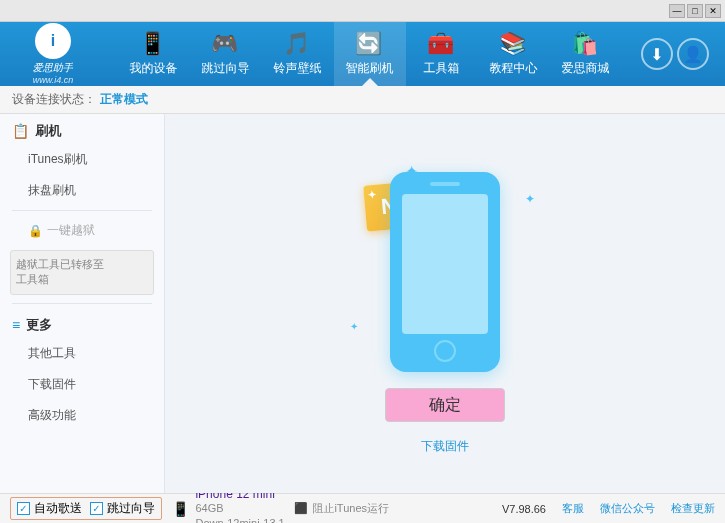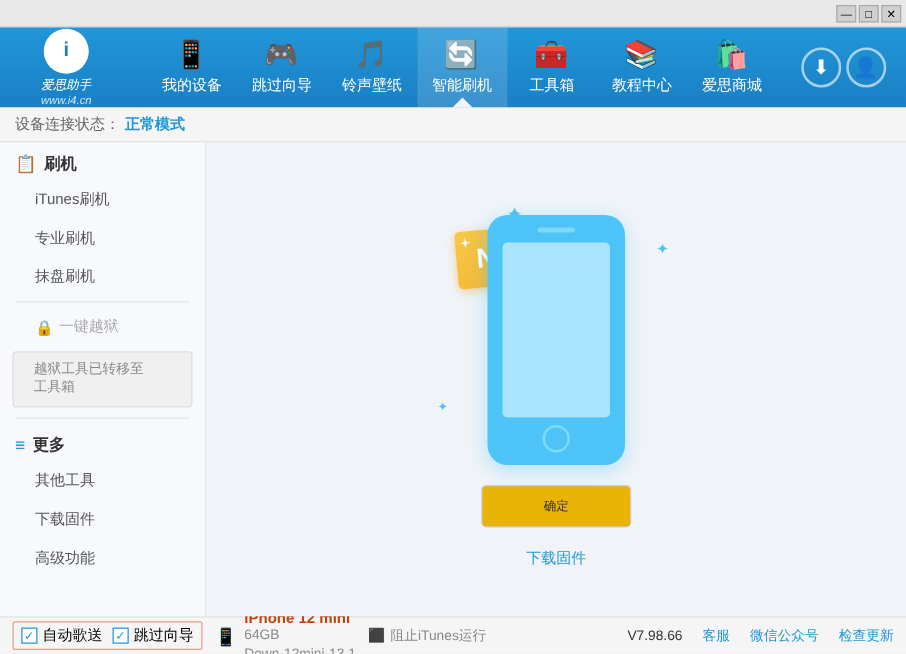--- a/index.html
+++ b/index.html
@@ -123,21 +123,21 @@
       border-left: 3px solid #2196d8;
       padding-left: 25px;
     }
     .sidebar-divider { height: 1px; background: #e0e6ef; margin: 4px 12px; }
     .sidebar-locked { color: #aaa; padding: 7px 12px 7px 28px; font-size: 12px; display: flex; align-items: center; gap: 4px; }
     .sidebar-locked-box {
       background: #f0f0f0;
       border: 1px solid #ddd;
       border-radius: 3px;
       margin: 4px 10px;
-      padding: 6px 16px;
+      padding: 6px 5px;
       font-size: 11px;
       color: #888;
       line-height: 1.4;
     }
 
     
     .content {
       flex: 1;
       background: #f0f4f8;
       display: flex; align-items: center; justify-content: center;
@@ -216,24 +216,24 @@
 
     .success-title {
       font-size: 18px;
       color: #333;
       margin-bottom: 20px;
       font-weight: normal;
     }
 
     .confirm-btn {
       width: 120px; height: 34px;
-      background: #eab308;
+      background: #f9a8d4;
       border: 1px solid #ccc;
       border-radius: 4px;
-      font-size: 10px;
+      font-size: 16px;
       color: #333;
       cursor: pointer;
       display: flex; align-items: center; justify-content: center;
       margin-bottom: 16px;
     }
 
     .secondary-link {
       font-size: 12px;
       color: #2196d8;
       cursor: pointer;
@@ -254,21 +254,21 @@
     .checkbox-item { display: flex; align-items: center; gap: 4px; cursor: pointer; }
     .checkbox-box {
       width: 13px; height: 13px;
       border: 1px solid #2196d8;
       background: white;
       display: flex; align-items: center; justify-content: center;
       font-size: 10px; color: #2196d8;
     }
     .device-info { display: flex; align-items: center; gap: 6px; }
     .device-icon { color: #2196d8; font-size: 14px; }
-    .device-name { color: #c2410c; font-weight: bold; font-size: 12px; }
+    .device-name { color: #4c1d95; font-weight: normal; font-size: 12px; }
     .device-details { color: #888; font-size: 11px; display: flex; flex-direction: column; line-height: 1.3; }
 
     .bottom-right { display: flex; align-items: center; gap: 16px; font-size: 11px; color: #888; margin-left: 32px; }
     .bottom-right-version { color: #333; }
     .bottom-right-link { color: #2196d8; cursor: pointer; }
     .itunes-running { display: flex; align-items: center; gap: 4px; color: #888; font-size: 11px; }
   </style>
 </head>
 <body>
 
@@ -334,23 +334,20 @@
 <div class="main">
 
   <div class="sidebar">
 
     <div class="sidebar-section-header">
       <span class="sidebar-section-icon">📋</span>
       <span>刷机</span>
     </div>
     <div class="sidebar-item">
       <span>iTunes刷机</span>
-    </div>
-    <div class="sidebar-item">
-      <span>专业刷机</span>
     </div>
     <div class="sidebar-item">
       <span>抹盘刷机</span>
     </div>
 
     <div class="sidebar-divider"></div>
 
     <div class="sidebar-locked">
       <span>🔒</span>
       <span>一键越狱</span>

